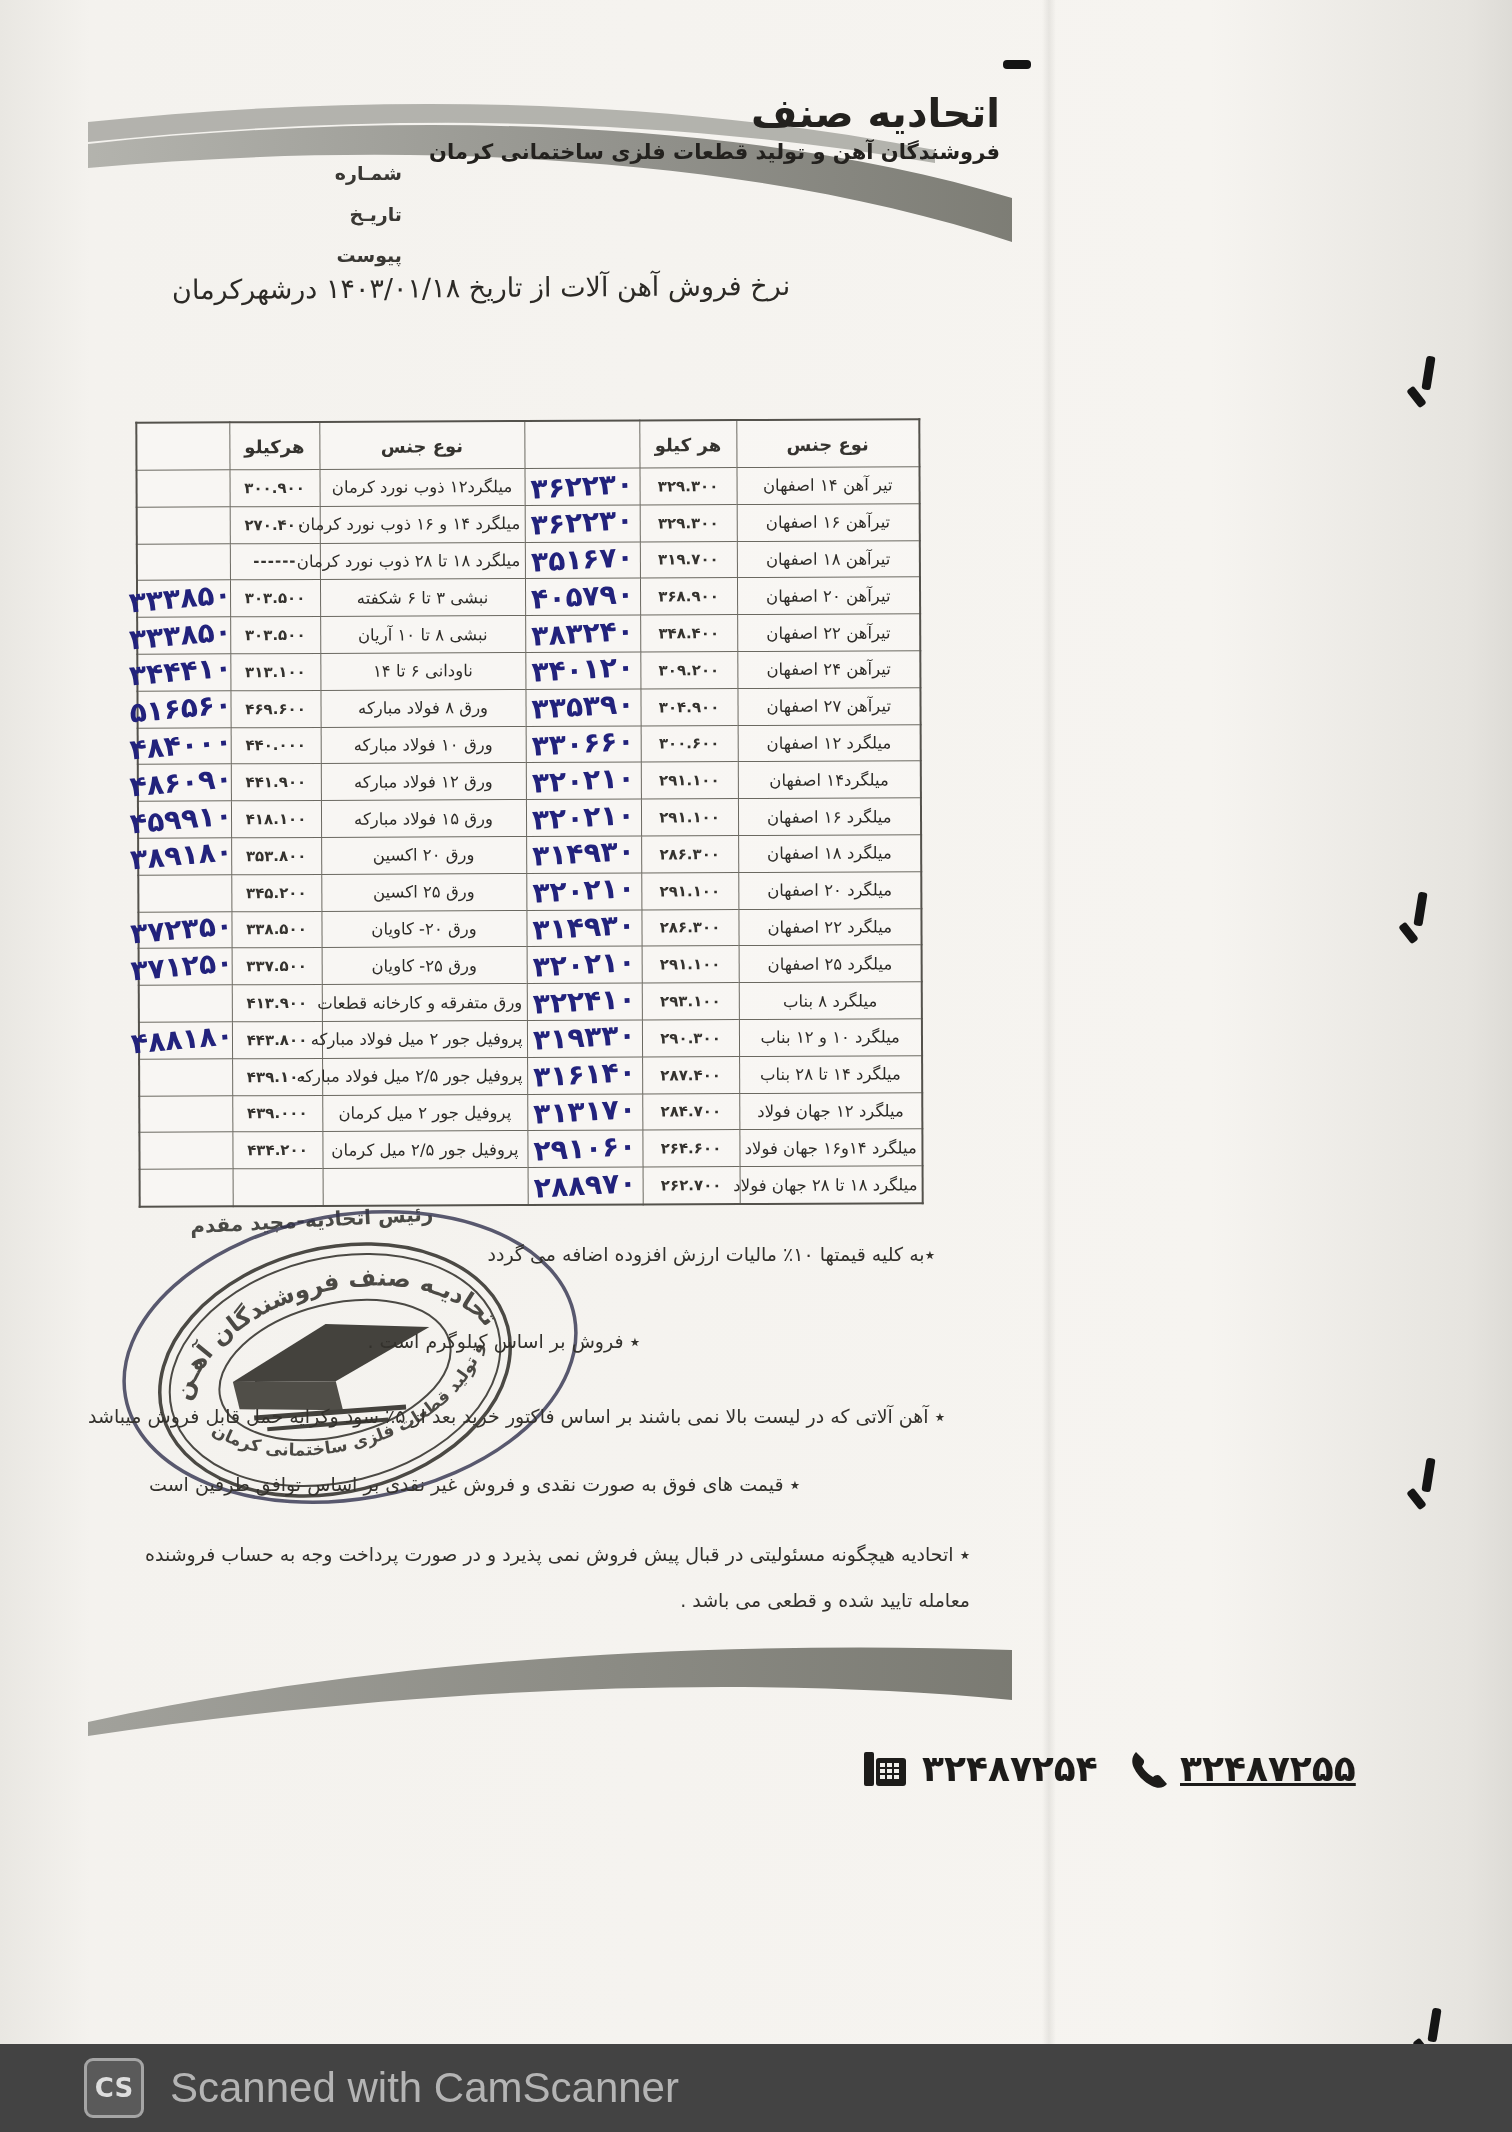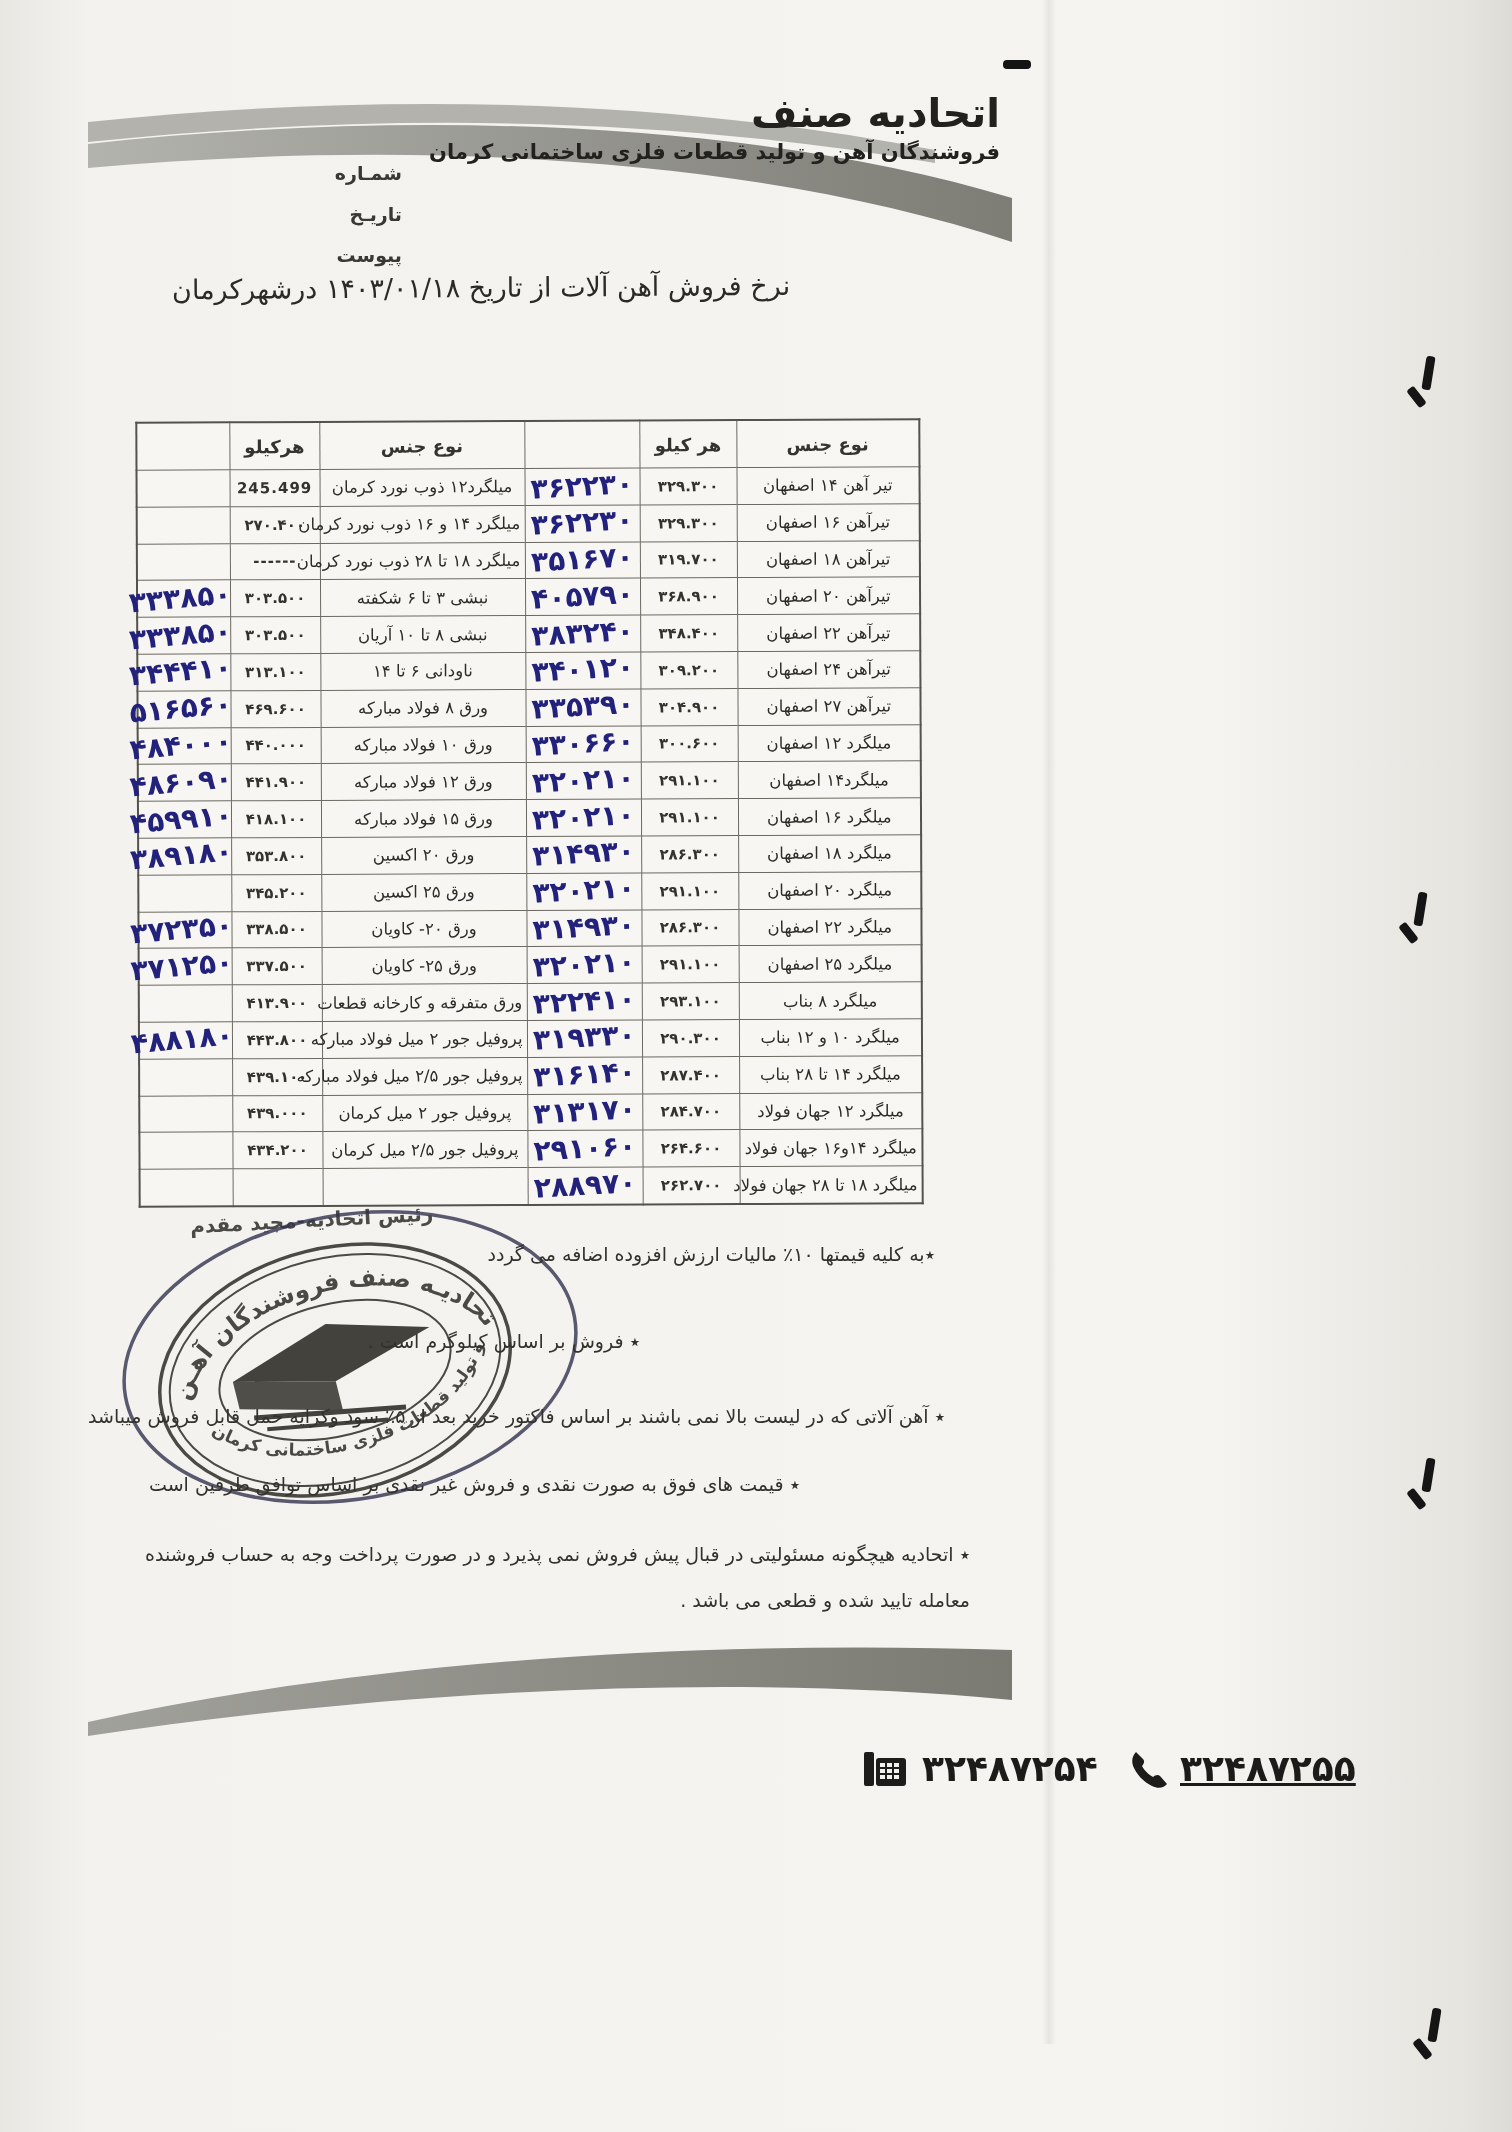--- a/index.html
+++ b/index.html
@@ -92,21 +92,21 @@
         <th class="hd" dir="rtl">هرکیلو</th>
         <th class="hd"></th>
       </tr>
     </thead>
     <tbody id="tbody">
         <tr>
           <td class="t" dir="rtl">تیر آهن ۱۴ اصفهان</td>
           <td class="k" dir="rtl">۳۲۹.۳۰۰</td>
           <td class="h" dir="rtl">۳۶۲۲۳۰</td>
           <td class="t" dir="rtl">میلگرد۱۲ ذوب نورد کرمان</td>
-          <td class="k" dir="rtl">245.499</td>
+          <td class="k" dir="rtl">۳۰۰.۹۰۰</td>
           <td class="h h-left" dir="rtl"></td>
         </tr>
         <tr>
           <td class="t" dir="rtl">تیرآهن ۱۶ اصفهان</td>
           <td class="k" dir="rtl">۳۲۹.۳۰۰</td>
           <td class="h" dir="rtl">۳۶۲۲۳۰</td>
           <td class="t" dir="rtl">میلگرد ۱۴ و ۱۶ ذوب نورد کرمان</td>
           <td class="k" dir="rtl">۲۷۰.۴۰۰</td>
           <td class="h h-left" dir="rtl"></td>
         </tr>
@@ -330,14 +330,18 @@
   </div>
   <div class="abs clip" style="left:1406px;top:1458px;width:46px;height:56px;">
     <span style="left:18px;top:0;width:9px;height:34px;transform:rotate(9deg);"></span>
     <span style="left:6px;top:30px;width:9px;height:22px;transform:rotate(-38deg);"></span>
   </div>
   <div class="abs clip" style="left:1412px;top:2008px;width:46px;height:56px;">
     <span style="left:18px;top:0;width:9px;height:34px;transform:rotate(9deg);"></span>
     <span style="left:6px;top:30px;width:9px;height:22px;transform:rotate(-38deg);"></span>
   </div>
 
+  <div class="abs cs-bar">
+    <div class="cs-logo">CS</div>
+    <div class="cs-text">Scanned with CamScanner</div>
+  </div>
 
 </div>
 
 </body></html>

